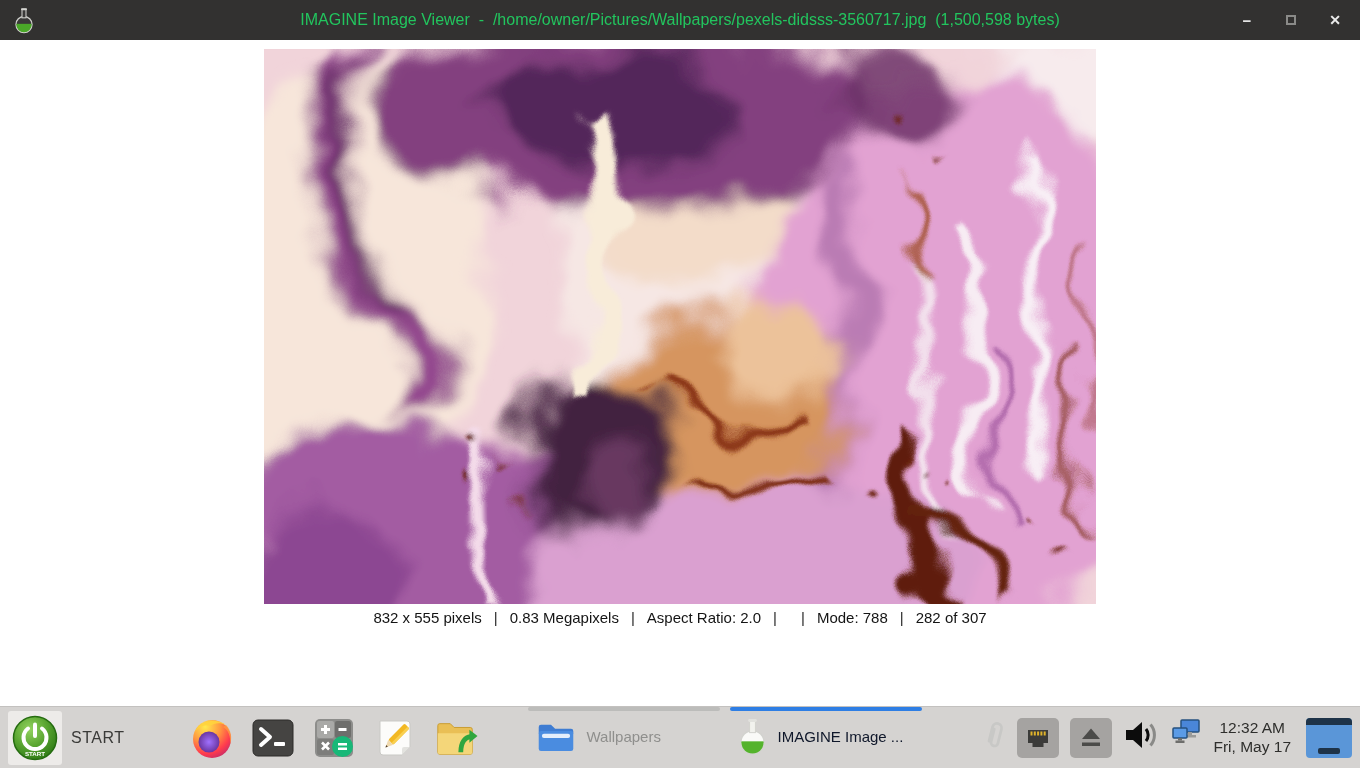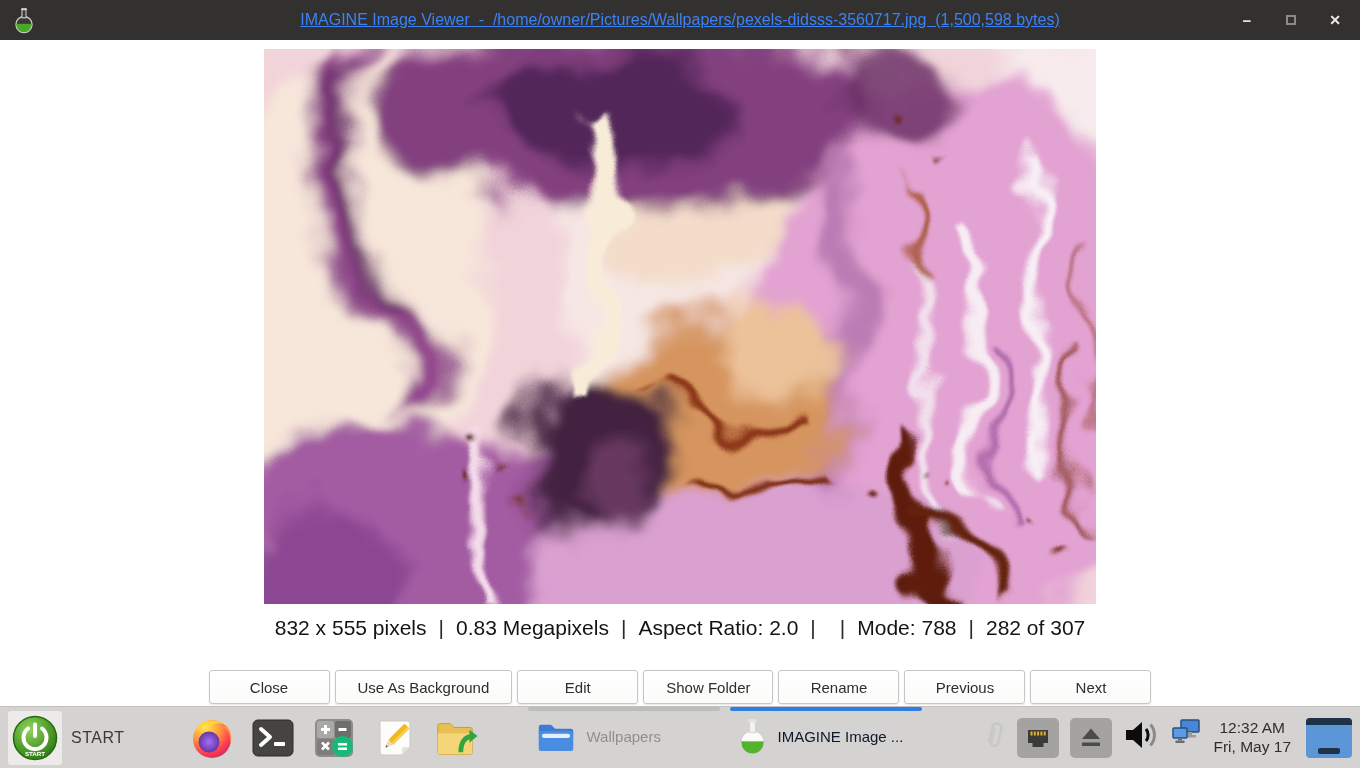--- a/index.html
+++ b/index.html
@@ -2,33 +2,33 @@
 <html><head>
 <meta charset="utf-8">
 <style>
   html,body{margin:0;padding:0;background:#000;}
   *{box-sizing:border-box;font-family:"Liberation Sans",sans-serif;}
   .screen{position:relative;width:1360px;height:768px;overflow:hidden;background:#fff;}
 
   
   .titlebar{position:relative;height:40px;background:#323130;display:flex;align-items:center;}
   .tb-icon{position:absolute;left:14px;top:7px;width:20px;height:27px;}
-  .tb-title{position:absolute;left:0;right:0;text-align:center;color:#3b82f6;font-size:16px;white-space:pre;pointer-events:none;text-decoration:underline;}
+  .tb-title{position:absolute;left:0;right:0;text-align:center;color:#22c55e;font-size:16px;white-space:pre;pointer-events:none;}
   .tb-controls{position:absolute;right:14px;top:0;height:40px;display:flex;align-items:center;gap:22px;}
   .tb-btn{width:22px;height:24px;display:flex;align-items:center;justify-content:center;color:#ececec;font-size:15px;cursor:default;}
   .tb-min{font-weight:bold;}
   .tb-max-glyph{width:10px;height:10px;border:2px solid #8a8a88;}
   .tb-close{font-size:14px;font-weight:bold;}
 
   
   .content{height:666px;background:#ffffff;display:flex;flex-direction:column;align-items:center;}
   .artwork{width:832px;height:555px;margin-top:9px;overflow:hidden;background:#f1d4da;}
   .artwork svg{display:block;}
 
-  .meta{margin-top:13px;height:22px;display:flex;align-items:center;font-size:21px;color:#141414;}
+  .meta{margin-top:5px;height:22px;display:flex;font-size:15px;color:#141414;}
   .meta .seg{white-space:pre;}
   .meta .sep{margin:0 12px;color:#2a2a2a;}
 
   .btn-row{margin-top:31px;display:flex;gap:5px;}
   .btn{height:34px;min-width:121px;padding:0 22px;background:linear-gradient(#ffffff,#fbfbfa);
        border:1px solid #c6c6c4;border-radius:3px;font-size:15px;color:#2e2e2e;
        box-shadow:0 1px 2px rgba(0,0,0,0.10);cursor:pointer;}
 
   
   .taskbar{position:absolute;left:0;bottom:0;width:1360px;height:62px;background:#d5d3d1;
@@ -156,29 +156,20 @@
         <span class="seg">0.83 Megapixels</span>
         <span class="sep">|</span>
         <span class="seg">Aspect Ratio: 2.0</span>
         <span class="sep">|</span>
         <span class="sep">|</span>
         <span class="seg">Mode: 788</span>
         <span class="sep">|</span>
         <span class="seg">282 of 307</span>
       </div>
 
-      <div class="btn-row">
-        <button class="btn">Close</button>
-        <button class="btn">Use As Background</button>
-        <button class="btn">Edit</button>
-        <button class="btn">Show Folder</button>
-        <button class="btn">Rename</button>
-        <button class="btn">Previous</button>
-        <button class="btn">Next</button>
-      </div>
     </div>
   </div>
 
   <div class="taskbar">
 
     <div class="start">
       <div class="start-tile">
         <svg width="46" height="46" viewBox="0 0 46 46">
           <defs>
             <radialGradient id="pwr" cx="38%" cy="30%" r="75%">

